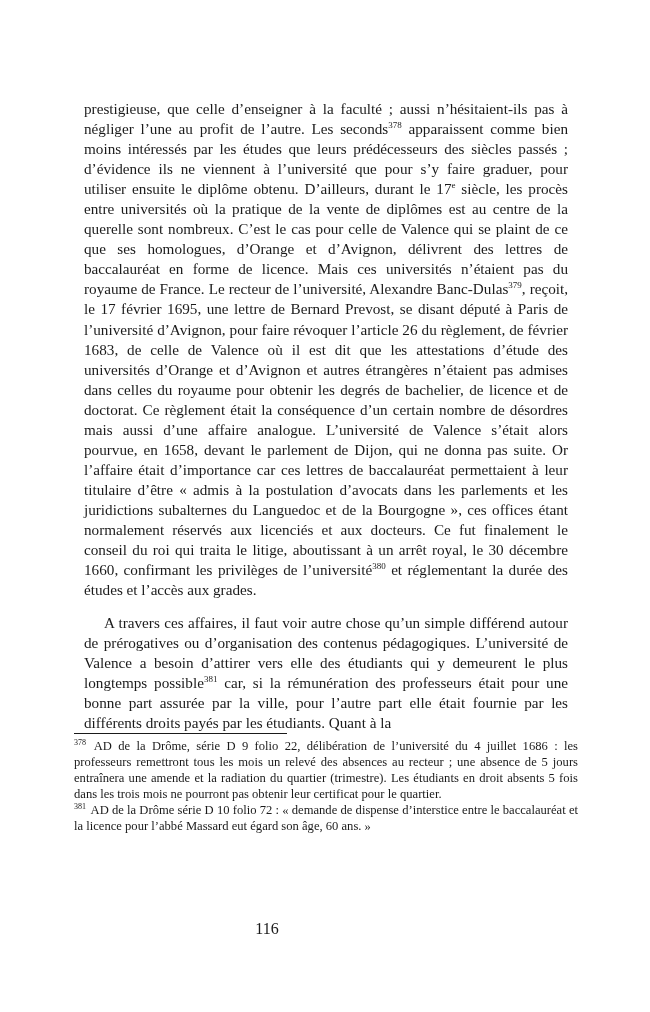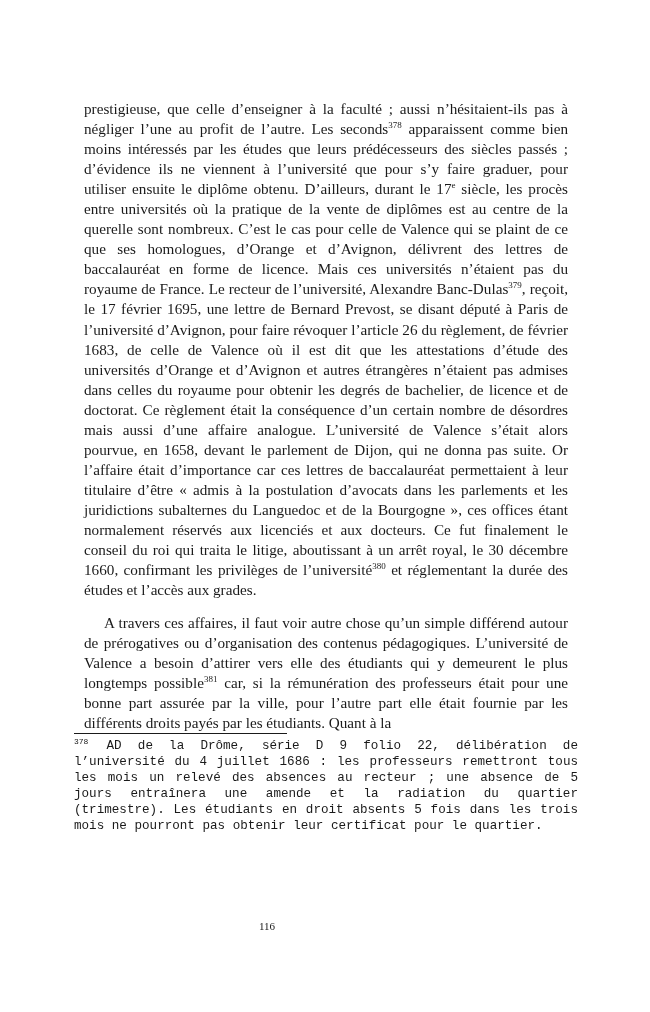--- a/index.html
+++ b/index.html
@@ -4,36 +4,37 @@
   <style>
     html, body { margin: 0; padding: 0; background: #ffffff; }
     body { width: 650px; height: 1012px; position: relative; overflow: hidden; }
     .page { position: absolute; left: 0; top: 0; width: 650px; height: 1012px; background: #ffffff; color: #1a1a1a; font-family: "Liberation Serif", "DejaVu Serif", serif; }
     .body-text { position: absolute; left: 74px; top: 89px; width: 504px; font-size: 15.2px; line-height: 20.05px; text-align: justify; }
     .body-text p { margin: 10px; }
     .body-text p.second { margin-top: 13px; text-indent: 20px; }
     sup { font-size: 9px; line-height: 0; vertical-align: 6px; }
     .fn-rule { position: absolute; left: 74px; top: 733px; width: 213px; height: 0; border-top: 1px solid #1a1a1a; }
     .footnotes { position: absolute; left: 74px; top: 738px; width: 504px; font-size: 12.6px; line-height: 16px; text-align: justify; }
-    .footnotes p { margin: 0; font-family: Liberation Mono, monospace; }
+    .footnotes p { margin: 0; }
     .fn-num { font-size: 8px; line-height: 0; vertical-align: 5px; margin-right: 2px; }
-    .page-number { position: absolute; left: 0; width: 534px; top: 920px; text-align: center; font-size: 11px; }
+    .page-number { position: absolute; left: 0; width: 534px; top: 920px; text-align: center; font-size: 16px; }
   </style>
 </head>
 <body>
 
 <div class="page">
 
   <div class="body-text">
     <p><span>prestigieuse, que celle d’enseigner à la faculté ; aussi n’hésitaient-ils pas à négliger l’une au profit de l’autre. Les seconds</span><sup>378</sup><span> apparaissent comme bien moins intéressés par les études que leurs prédécesseurs des siècles passés ; d’évidence ils ne viennent à l’université que pour s’y faire graduer, pour utiliser ensuite le diplôme obtenu. D’ailleurs, durant le 17</span><sup>e</sup><span> siècle, les procès entre universités où la pratique de la vente de diplômes est au centre de la querelle sont nombreux. C’est le cas pour celle de Valence qui se plaint de ce que ses homologues, d’Orange et d’Avignon, délivrent des lettres de baccalauréat en forme de licence. Mais ces universités n’étaient pas du royaume de France. Le recteur de l’université, Alexandre Banc-Dulas</span><sup>379</sup><span>, reçoit, le 17 février 1695, une lettre de Bernard Prevost, se disant député à Paris de l’université d’Avignon, pour faire révoquer l’article 26 du règlement, de février 1683, de celle de Valence où il est dit que les attestations d’étude des universités d’Orange et d’Avignon et autres étrangères n’étaient pas admises dans celles du royaume pour obtenir les degrés de bachelier, de licence et de doctorat. Ce règlement était la conséquence d’un certain nombre de désordres mais aussi d’une affaire analogue. L’université de Valence s’était alors pourvue, en 1658, devant le parlement de Dijon, qui ne donna pas suite. Or l’affaire était d’importance car ces lettres de baccalauréat permettaient à leur titulaire d’être « admis à la postulation d’avocats dans les parlements et les juridictions subalternes du Languedoc et de la Bourgogne », ces offices étant normalement réservés aux licenciés et aux docteurs. Ce fut finalement le conseil du roi qui traita le litige, aboutissant à un arrêt royal, le 30 décembre 1660, confirmant les privilèges de l’université</span><sup>380</sup><span> et réglementant la durée des études et l’accès aux grades.</span></p>
 
     <p class="second"><span>A travers ces affaires, il faut voir autre chose qu’un simple différend autour de prérogatives ou d’organisation des contenus pédagogiques. L’université de Valence a besoin d’attirer vers elle des étudiants qui y demeurent le plus longtemps possible</span><sup>381</sup><span> car, si la rémunération des professeurs était pour une bonne part assurée par la ville, pour l’autre part elle était fournie par les différents droits payés par les étudiants. Quant à la</span></p>
   </div>
 
   <div class="fn-rule"></div>
 
   <div class="footnotes">
     <p><span class="fn-num">378</span><span> AD de la Drôme, série D 9 folio 22, délibération de l’université du 4 juillet 1686 : les professeurs remettront tous les mois un relevé des absences au recteur ; une absence de 5 jours entraînera une amende et la radiation du quartier (trimestre). Les étudiants en droit absents 5 fois dans les trois mois ne pourront pas obtenir leur certificat pour le quartier.</span></p>
+    <p><span class="fn-num">381</span><span> AD de la Drôme série D 10 folio 72 : « demande de dispense d’interstice entre le baccalauréat et la licence pour l’abbé Massard eut égard son âge, 60 ans. »</span></p>
   </div>
 
   <div class="page-number">116</div>
 
 </div>
 
 </body></html>

